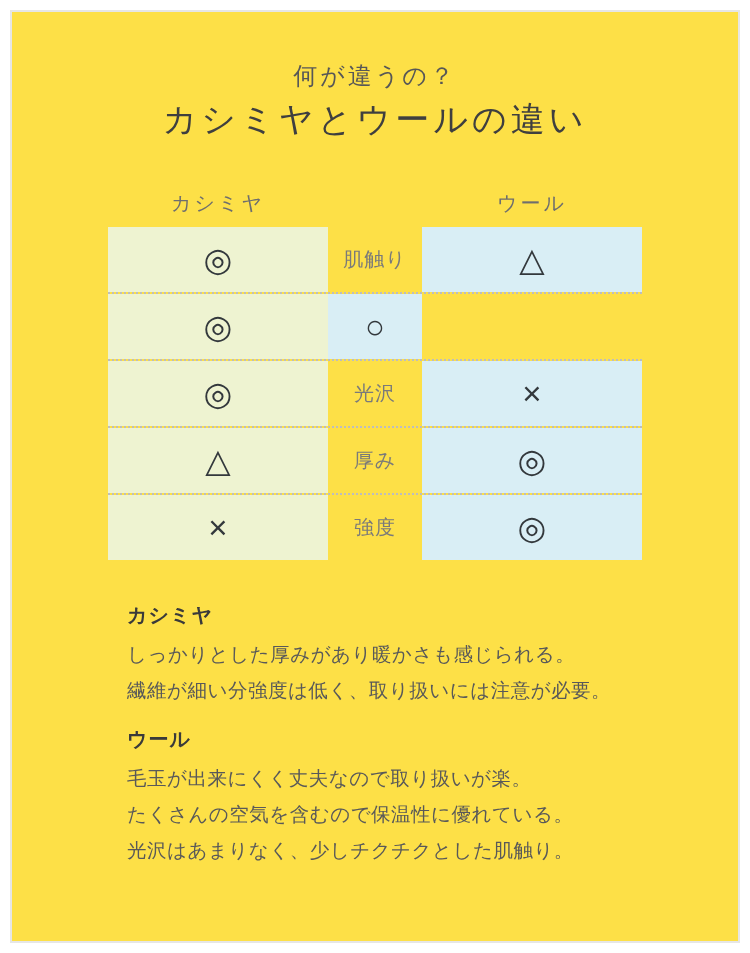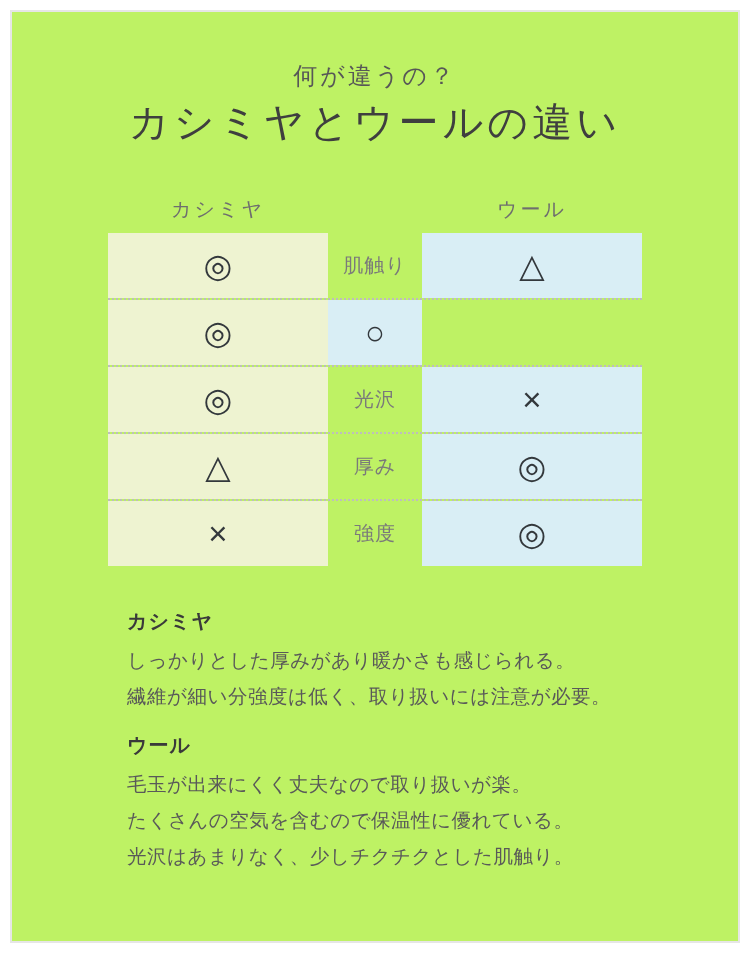--- a/index.html
+++ b/index.html
@@ -13,38 +13,38 @@
     font-family: "Liberation Sans", "DejaVu Sans", sans-serif;
     color: #444;
     overflow: hidden;
   }
   .frame {
     box-sizing: border-box;
     margin: 10px;
     width: 730px;
     height: 933px;
     border: 2px solid #e6e6e6;
-    background: #bef264;
+    background: #fde047;
   }
 
   
   .titles {
     text-align: center;
     font-family: "Liberation Serif", "DejaVu Serif", serif;
   }
   .subtitle {
     margin-top: 52px;
     font-size: 24px;
     line-height: 1;
     letter-spacing: 3px;
     color: #575757;
   }
   .title {
     margin-top: 15px;
-    font-size: 40px;
+    font-size: 34px;
     line-height: 1;
     letter-spacing: 4px;
     color: #3f3f3f;
     font-weight: normal;
   }
 
   
   .compare {
     width: 534px;
     margin: 50px auto 0 auto;

